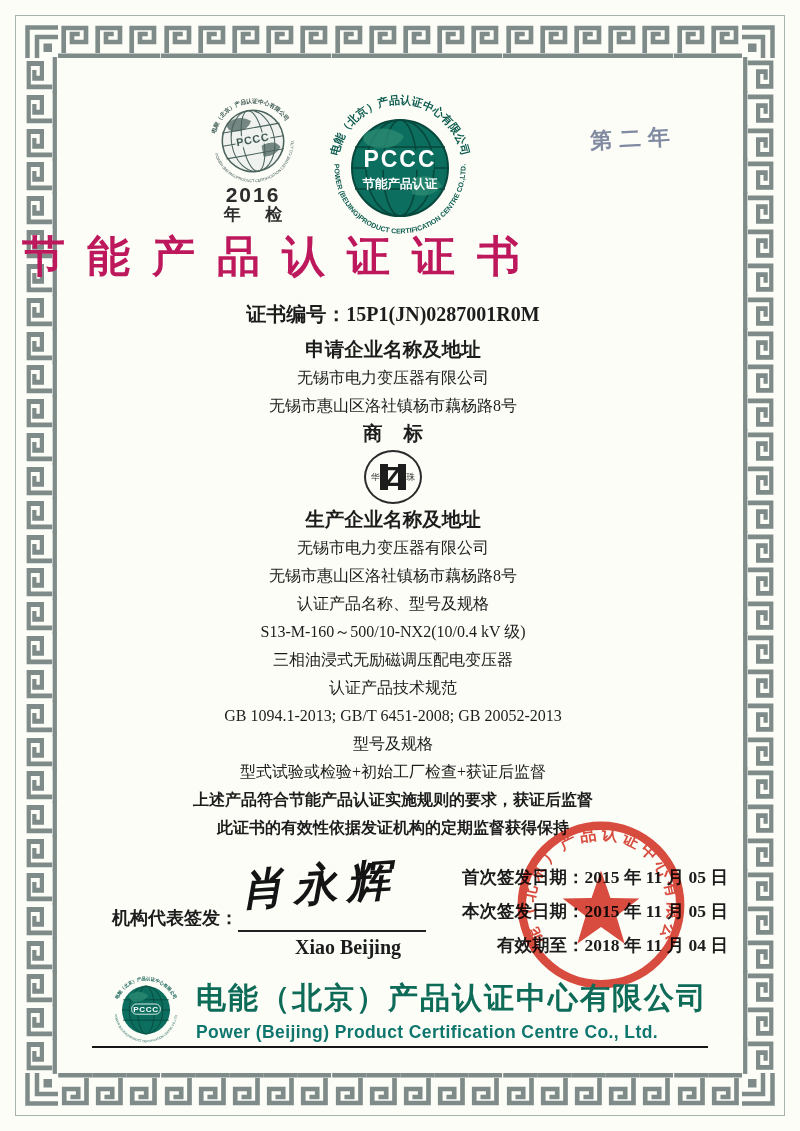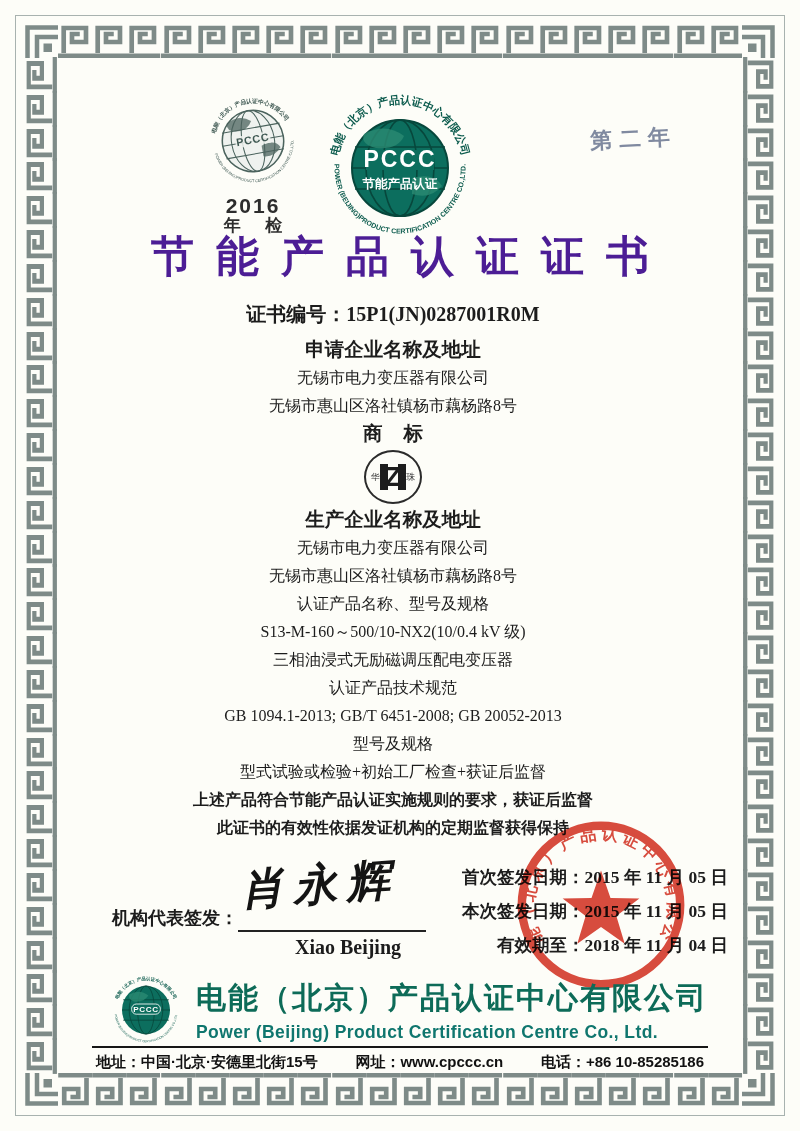--- a/index.html
+++ b/index.html
@@ -20,32 +20,32 @@
   #bandRight svg { transform:rotate(90deg); }
   .corner { position:absolute; width:36px; height:36px; }
   #cTL { top:22px; left:22px; }
   #cTR { top:22px; right:22px; transform:rotate(90deg); }
   #cBR { bottom:22px; right:22px; transform:rotate(180deg); }
   #cBL { bottom:22px; left:22px; transform:rotate(270deg); }
 
   
   .stamp-logo { position:absolute; left:207px; top:95px; width:92px; height:92px;
     transform:rotate(-10deg); opacity:.92; }
-  .stamp-text { position:absolute; left:200px; top:195px; width:106px; text-align:center;
+  .stamp-text { position:absolute; left:200px; top:184px; width:106px; text-align:center;
     font-family:"Liberation Sans",sans-serif; color:#2d2d2d; line-height:1.05; }
   .stamp-year { font-size:21px; font-weight:700; letter-spacing:2px; }
   .stamp-label { font-size:17px; font-weight:600; letter-spacing:10px; padding-left:10px; }
   .logo-main { position:absolute; left:318px; top:90px; width:164px; height:156px; }
   .year-note { position:absolute; left:590px; top:124px; font-size:22px; color:#808aa0;
     letter-spacing:7px; transform:rotate(-3deg); font-weight:600; }
 
   
-  .cert-title { position:absolute; top:228px; left:0; right:0; text-align:center;
+  .cert-title { position:absolute; top:228px; left:0; right:0; 
     font-family:Liberation Sans, sans-serif; font-size:43px; font-weight:900;
-    letter-spacing:22px; text-indent:22px; color:#4c1d95; }
+    letter-spacing:22px; text-indent:22px; color:#be185d; }
   .body-block { position:absolute; top:296px; left:56px; right:70px; text-align:center; }
   .cert-line { height:40px; line-height:36px; font-size:20px; font-weight:700; }
   .bl { height:28px; line-height:28px; font-size:16px; font-weight:500; }
   .bl.h1 { font-size:19.5px; font-weight:700; }
   .bl.h2 { font-size:16px; font-weight:400; }
   .bl.sp { letter-spacing:8px; text-indent:8px; }
   .bl.stmt { font-weight:600; }
   .tm-wrap { height:58px; display:flex; align-items:center; justify-content:center; }
   .tm-circle { width:58px; height:54px; border:2.5px solid #2b2b2b; border-radius:50%;
     display:inline-flex; align-items:center; justify-content:center; background:#fdfdf8; }
@@ -646,19 +646,14 @@
       <text y="3.5" text-anchor="middle" font-size="13.5" font-weight="bold" fill="#ffffff" letter-spacing="1">PCCC</text>
       <text font-size="7.5" font-weight="bold" fill="#0d5c4e"><textPath href="#arcT3" startOffset="50%" text-anchor="middle">电能（北京）产品认证中心有限公司</textPath></text>
       <text font-size="5" fill="#0d5c4e"><textPath href="#arcB3" startOffset="50%" text-anchor="middle">POWER (BEIJING)PRODUCT CERTIFICATION CENTRE CO.,LTD.</textPath></text>
     </svg>
     <div>
       <div class="footer-cn">电能（北京）产品认证中心有限公司</div>
       <div class="footer-en">Power (Beijing) Product Certification Centre Co., Ltd.</div>
     </div>
   </div>
   <div class="footer-divider"></div>
-  <div class="contact-bar">
-    <span><span>地址：</span><span>中国·北京·安德里北街15号</span></span>
-    <span><span>网址：</span><span>www.cpccc.cn</span></span>
-    <span><span>电话：</span><span>+86 10-85285186</span></span>
-  </div>
 
 </div>
 
 </body></html>

